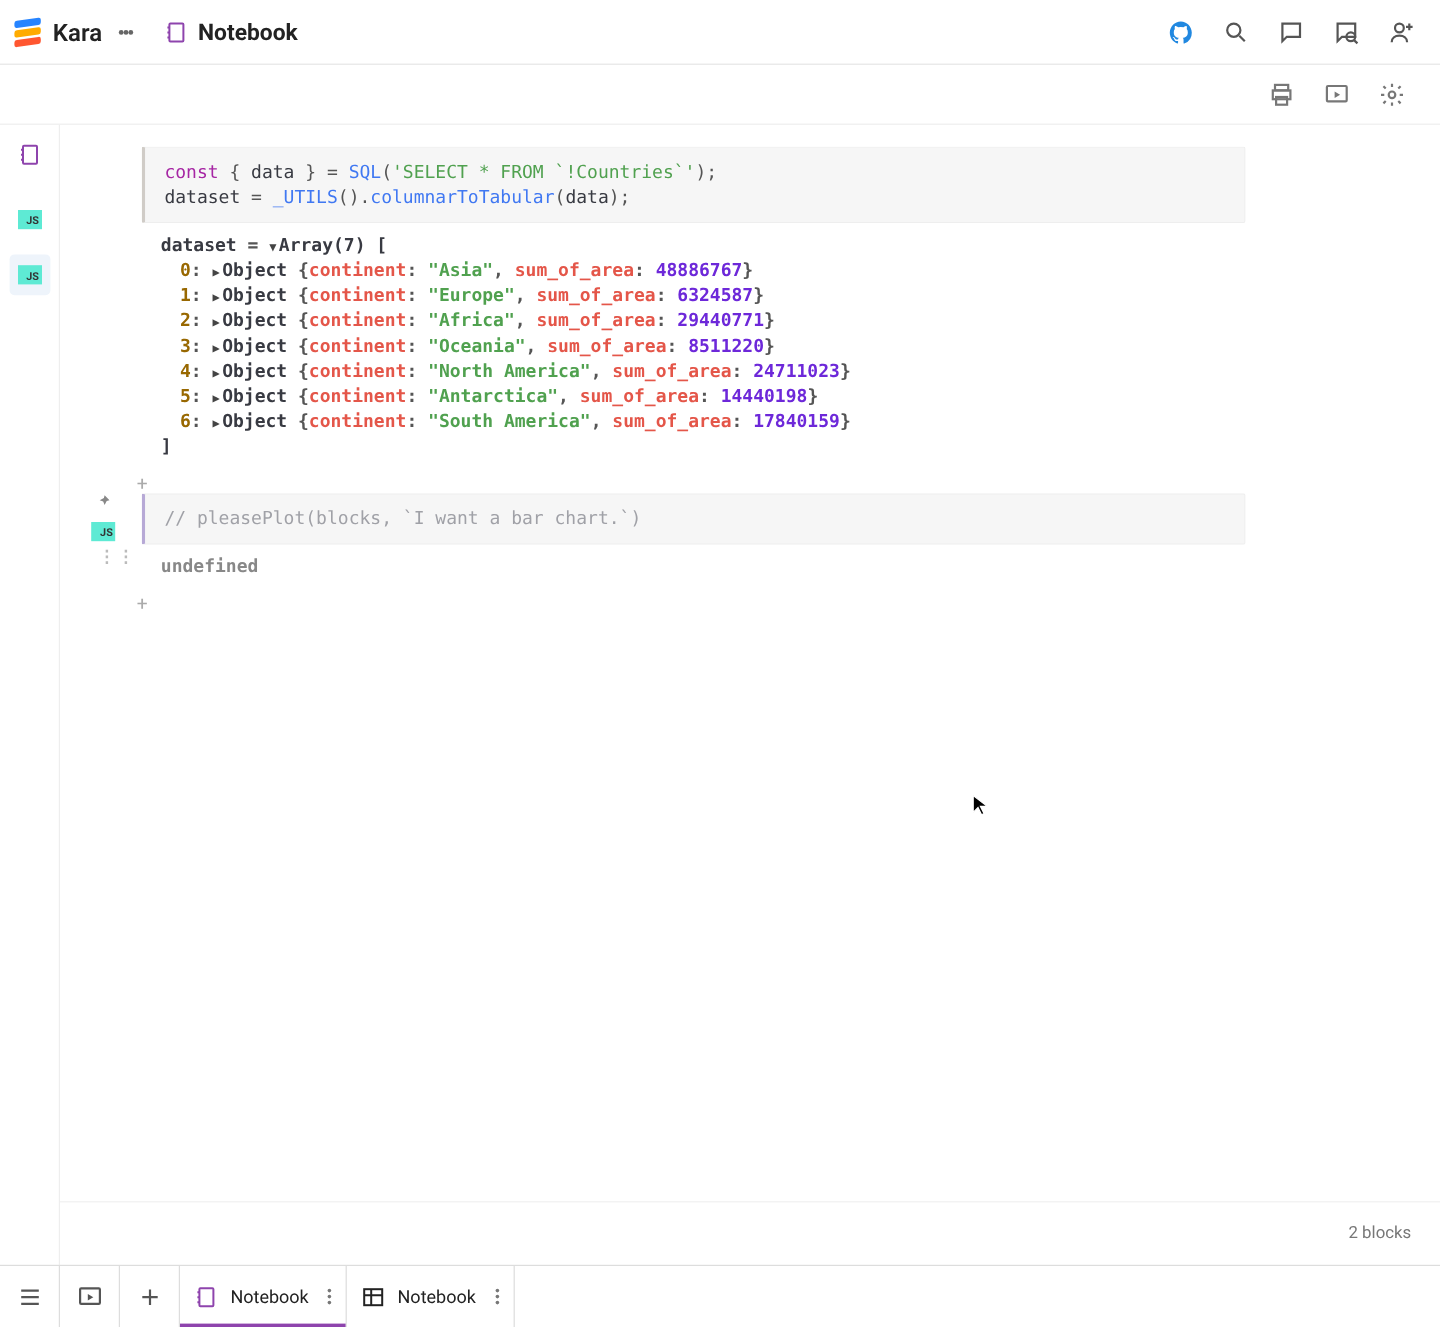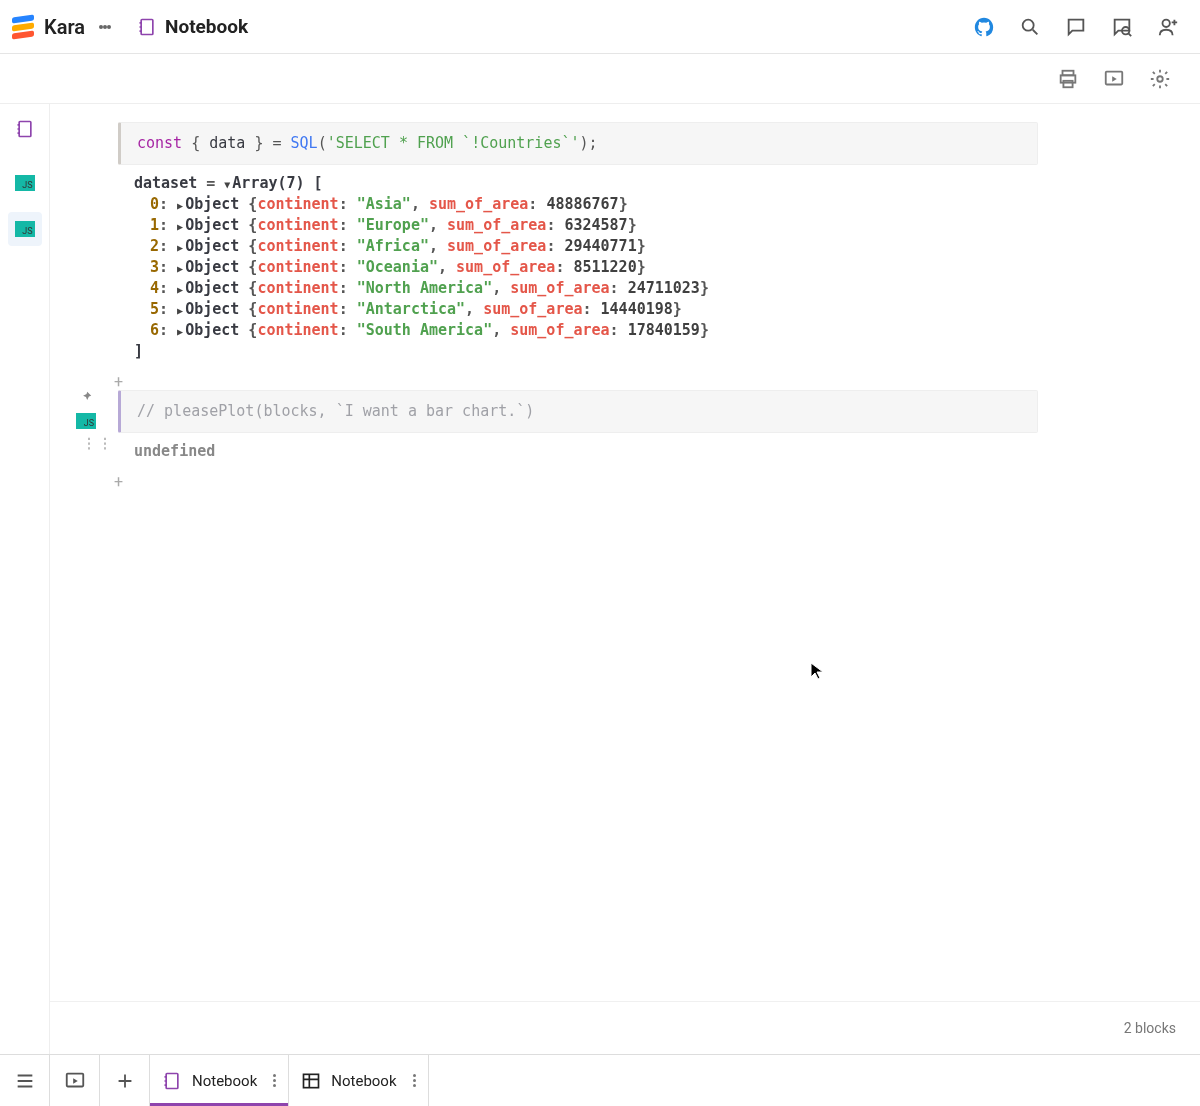--- a/index.html
+++ b/index.html
@@ -39,21 +39,21 @@
 
   
   .subbar { height:50px; display:flex; align-items:center; padding:0 18px; border-bottom:1px solid #eee; }
   .subbar .spacer { flex:1; }
   .subbar .ic { color:#777; }
 
   
   .body { flex:1; display:flex; min-height:0; }
   .gutter { width:50px; border-right:1px solid #eee; display:flex; flex-direction:column; align-items:center; padding-top:10px; }
   .gutter .nb-mini { width:30px; height:30px; display:flex; align-items:center; justify-content:center; margin-bottom:16px; cursor:pointer; }
-  .js-badge { width:20px; height:16px; background:#14b8a6; color:#333; font-size:9px; font-weight:400; display:flex; align-items:flex-end; justify-content:flex-end; padding:1px 2px; }
+  .js-badge { width:20px; height:16px; background:#5eead4; color:#333; font-size:9px; font-weight:700; display:flex; align-items:flex-end; justify-content:flex-end; padding:1px 2px; }
   .gutter .cell-thumb { width:34px; height:34px; display:flex; align-items:center; justify-content:center; margin:6px 0; cursor:pointer; border-radius:4px; }
   .gutter .cell-thumb.active { background:#eef4fb; }
   .mainpane { flex:1; display:flex; flex-direction:column; min-height:0; }
   .mainpane-inner { flex:1; overflow:auto; padding:18px 16px 0 68px; position:relative; }
   .status-strip { text-align:right; padding:18px 24px; color:#777; font-size:14px; border-top:1px solid #f0f0f0;}
 
   
   .cell-col { width:920px; }
   .cell { position:relative; margin-bottom:0; }
   .cell-code { background:#f6f6f6; border:1px solid #eee; border-left:3px solid #d0ccc7; padding:10px 16px; border-radius:2px; }
@@ -62,21 +62,21 @@
   .cell-side { position:absolute; left:-42px; top:0; display:flex; flex-direction:column; align-items:center; gap:6px; }
   .pin { color:#888; }
   .add-line { position:relative; height:14px; }
   .add-line .plus { position:absolute; left:-4px; top:-4px; color:#aaa; font-size:16px; cursor:pointer; }
   .grip { color:#bbb; font-size:14px; letter-spacing:2px; line-height:8px; }
 
   
   .kw { color:#a626a4; }
   .fn { color:#4078f2; }
   .str { color:#50a14f; }
-  .num { color:#404040; }
+  .num { color:#6d28d9; }
   .key { color:#e45649; }
   .plain { color:#383a42; }
   .punc { color:#555; }
   .comment { color:#a0a1a7; }
   .undef { color:#888; }
   .tri { font-size:10px; margin-right:2px; color:#444; }
 
   .arr-row { padding-left:16px; }
   .arr-row .idx { color:#986801; }
 
@@ -196,20 +196,25 @@
 
         <div class="cell">
           <div class="cell-code mono">
             <div>
               <span class="kw">const</span>
               <span class="punc"> </span><span class="punc">{</span>
               <span class="plain"> </span><span class="plain">data</span><span class="plain"> </span>
               <span class="punc">}</span>
               <span class="plain"> </span><span class="punc">=</span><span class="plain"> </span>
               <span class="fn">SQL</span><span class="punc">(</span><span class="str">'SELECT * FROM `!Countries`'</span><span class="punc">);</span>
+            </div>
+            <div>
+              <span class="plain">dataset</span>
+              <span class="plain"> </span><span class="punc">=</span><span class="plain"> </span>
+              <span class="fn">_UTILS</span><span class="punc">().</span><span class="fn">columnarToTabular</span><span class="punc">(</span><span class="plain">data</span><span class="punc">);</span>
             </div>
           </div>
           <div class="cell-output mono">
             <div>
               <span class="plain">dataset</span>
               <span class="plain"> </span><span class="punc">=</span><span class="plain"> </span>
               <span class="tri">▼</span><span class="plain">Array(7) [</span>
             </div>
             <div id="arr-rows">
                 <div class="arr-row"><span class="idx">0</span><span class="punc">: </span><span class="tri">▶</span><span class="plain">Object </span><span class="punc">{</span><span class="key">continent</span><span class="punc">: </span><span class="str">"Asia"</span><span class="punc">, </span><span class="key">sum_of_area</span><span class="punc">: </span><span class="num">48886767</span><span class="punc">}</span></div>

